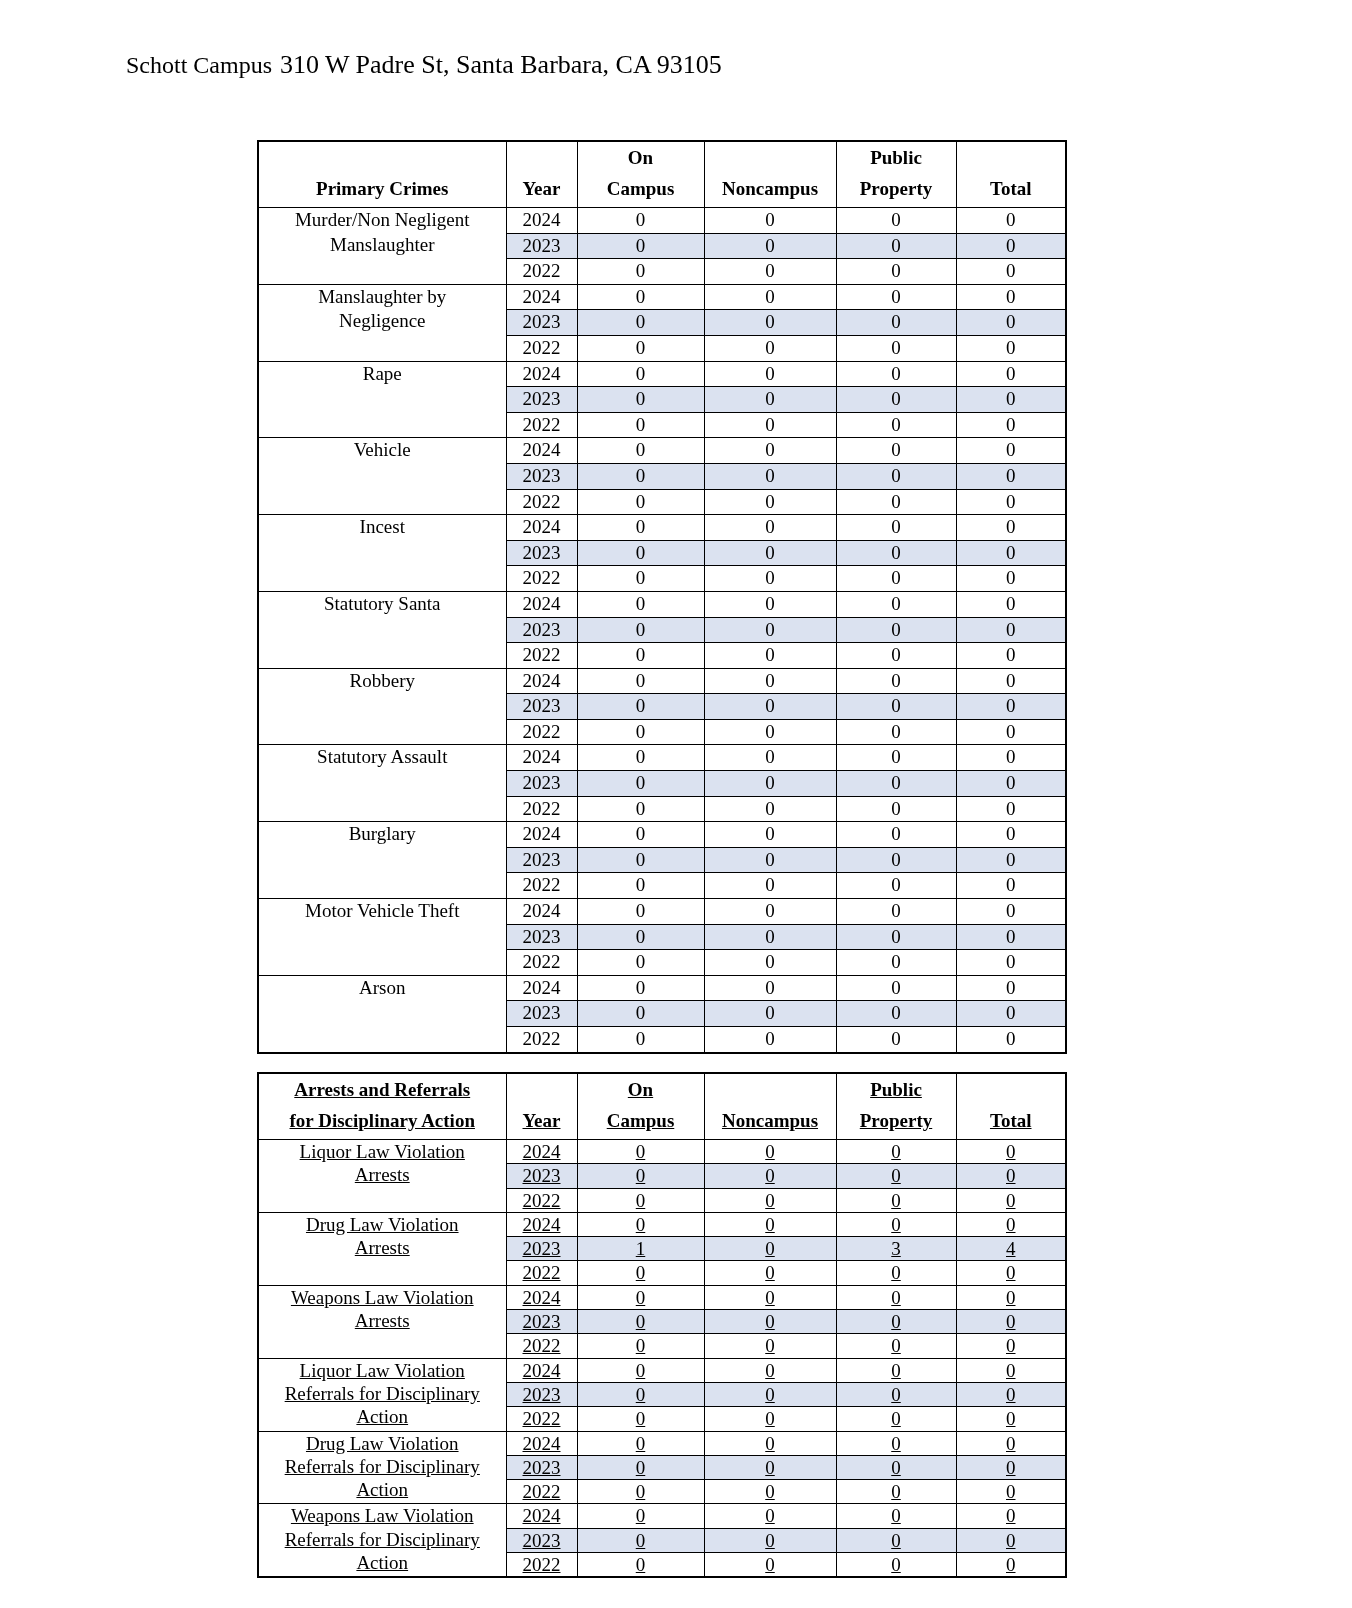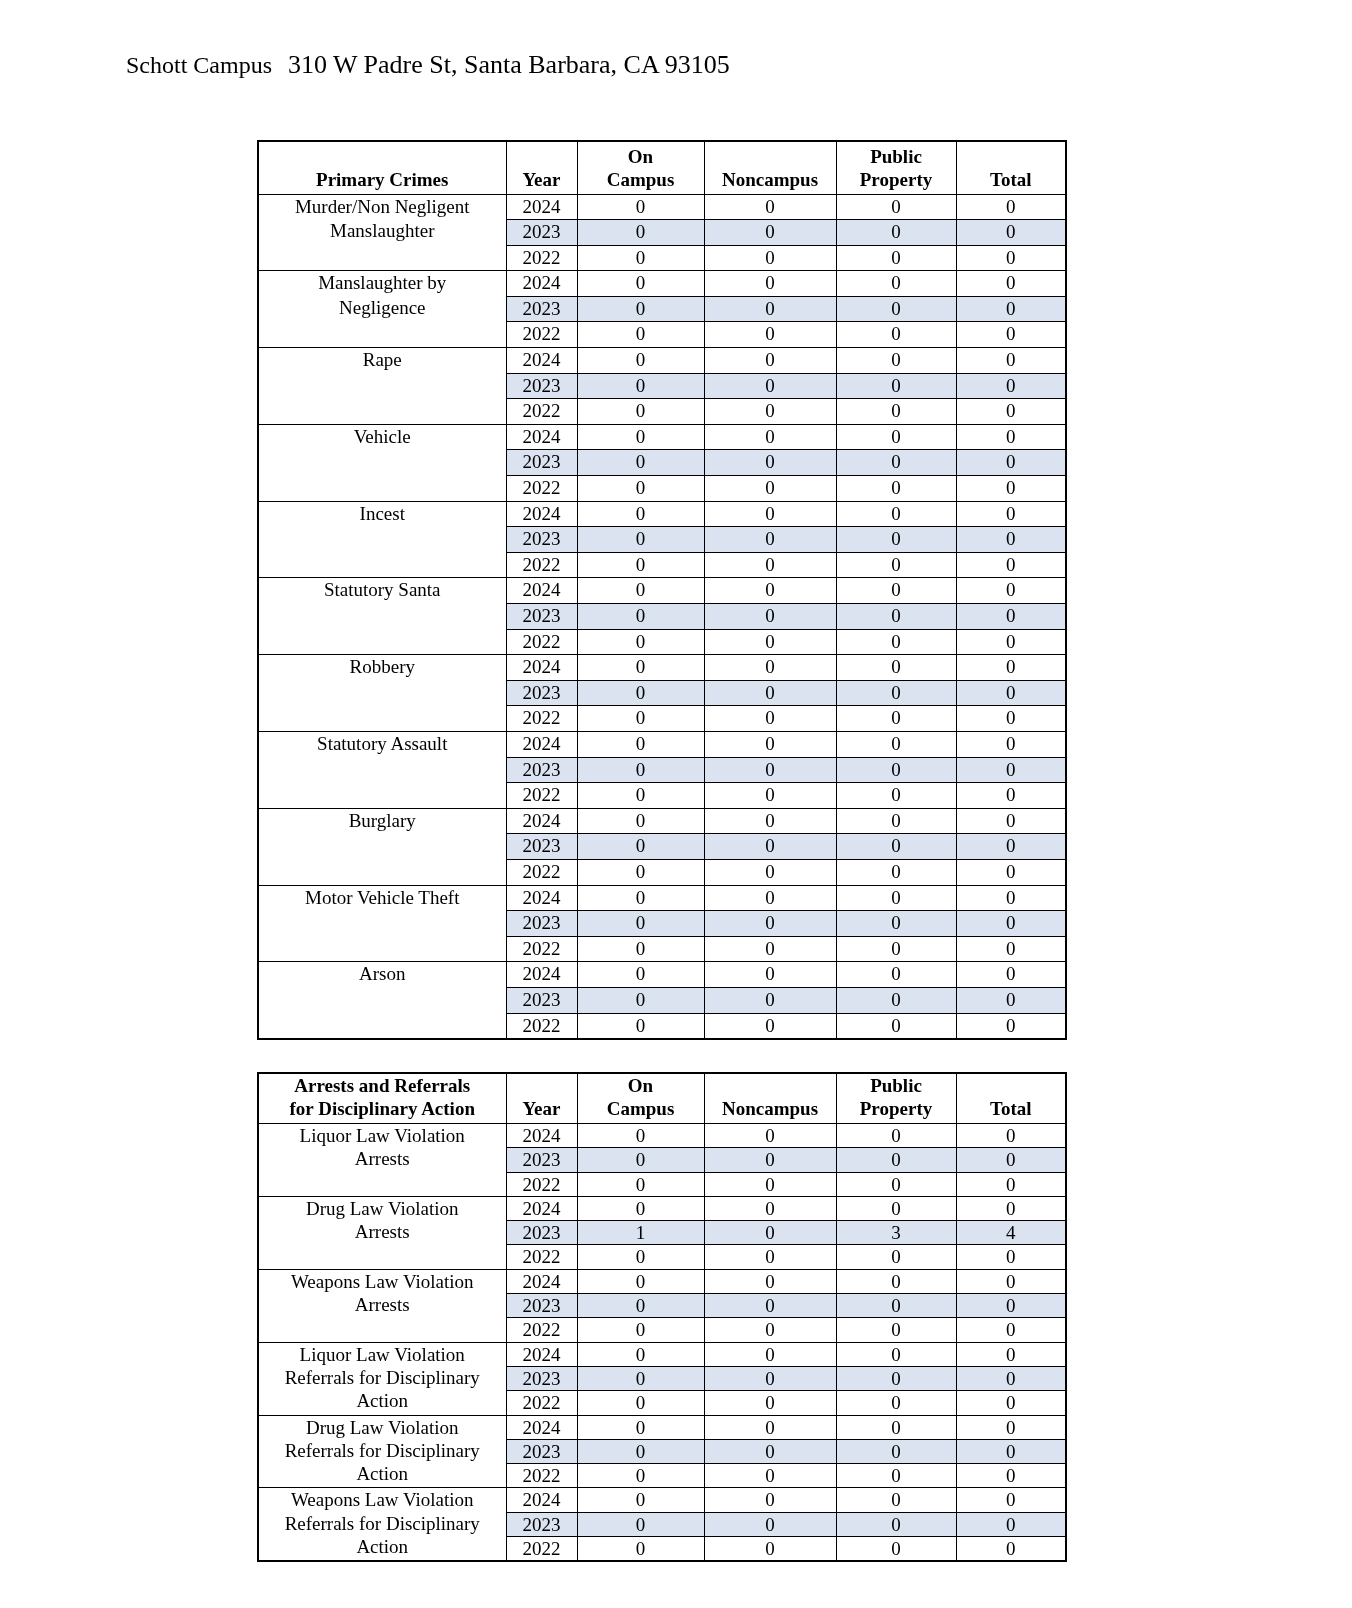--- a/index.html
+++ b/index.html
@@ -12,44 +12,44 @@
     position: relative;
     overflow: hidden;
   }
   .title-block {
     position: absolute;
     left: 126px;
     top: 50px;
     white-space: nowrap;
   }
   .campus-name { font-size: 24px; }
-  .campus-address { font-size: 26px; margin-left: 16px; }
+  .campus-address { font-size: 26px; margin-left: 8px; }
 
   table.stats {
     position: absolute;
     left: 257px;
     border-collapse: collapse;
     table-layout: fixed;
     border: 2px solid var(--border, #000);
   }
   #table1 { top: 140px; }
-  #table2 { top: 1072px; }
+  #table2 { top: 1072px; text-decoration: underline; }
 
   table.stats th, table.stats td {
     border: 1px solid var(--border, #000);
     font-size: 19px;
     padding: 0;
     white-space: pre-line;
     overflow: hidden;
   }
   table.stats th {
     font-weight: bold;
     vertical-align: bottom;
     text-align: center;
-    line-height: 23px;
+    line-height: 31px;
     padding-bottom: 3px;
   }
   th.label-col {
     text-align: left;
     padding-left: 7px;
     padding-right: 4px;
   }
   table.stats td {
     text-align: center;
   }

